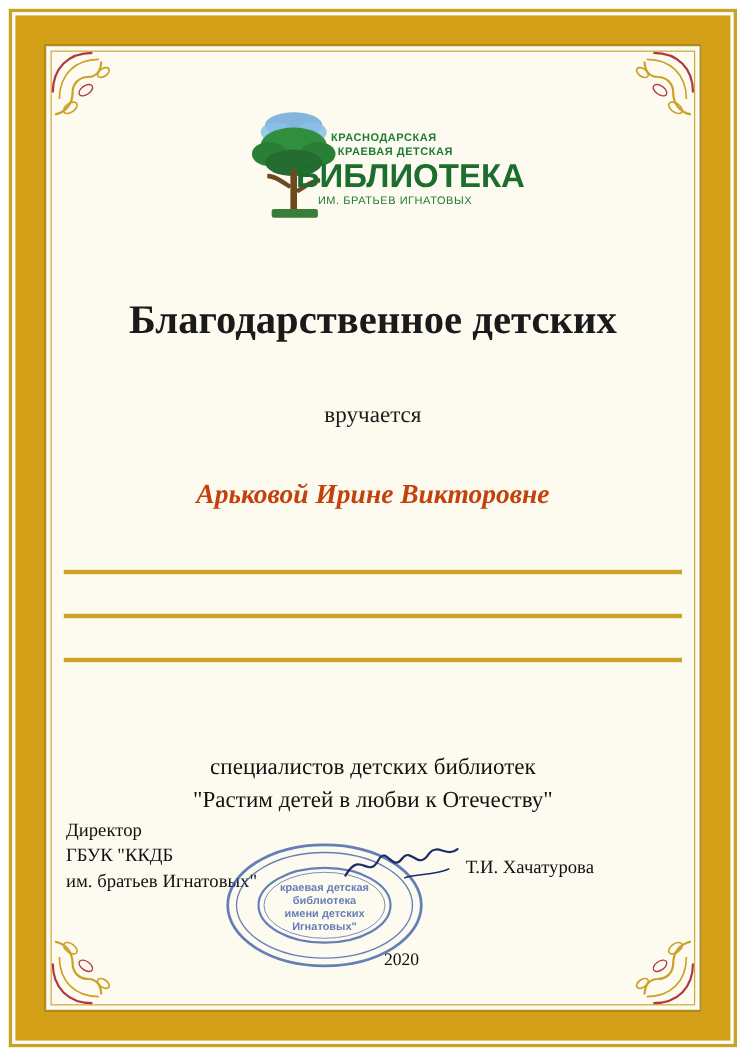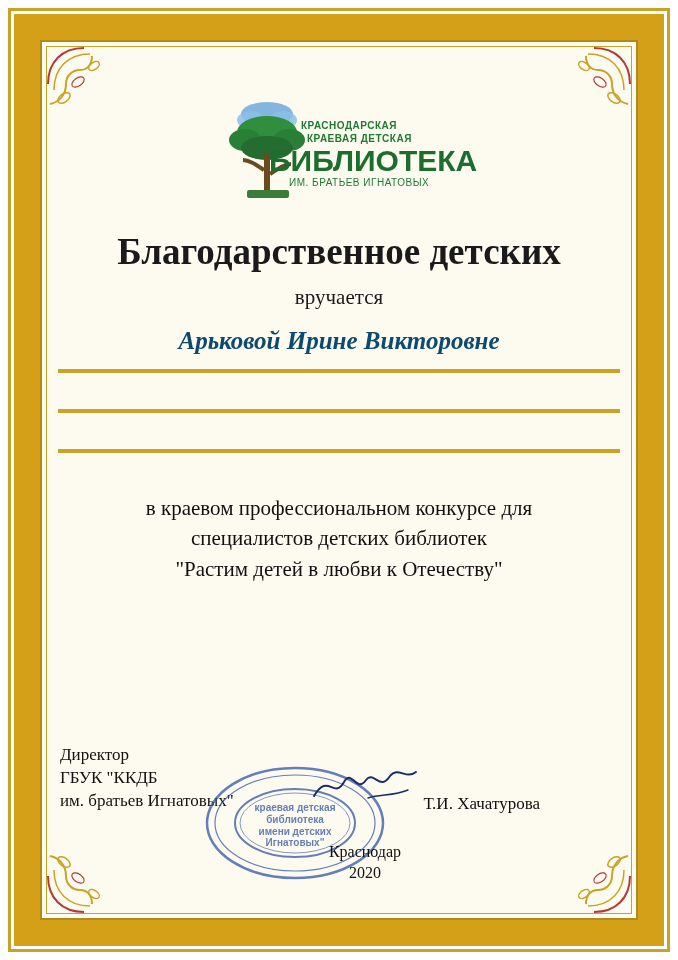--- a/index.html
+++ b/index.html
@@ -78,20 +78,21 @@
   
   .content {
     position: absolute;
     left: 58px;
     top: 58px;
     right: 58px;
     bottom: 58px;
     display: flex;
     flex-direction: column;
     align-items: center;
+    gap: 40px;
   }
 
   .logo-wrap {
     margin-top: 34px;
     width: 260px;
     height: 120px;
     position: relative;
   }
   .logo-text-1, .logo-text-2, .logo-text-3, .logo-text-4 {
     position: absolute;
@@ -120,25 +121,25 @@
   }
 
   .subtitle {
     margin-top: 12px;
     font-size: 21px;
     color: #1a1a1a;
     text-align: right;
   }
 
   .recipient {
-    margin-top: 17px;
+    margin-top: 6px;
     font-size: 25px;
     font-weight: bold;
     font-style: italic;
-    color: #0c4a6e;
+    color: #c2410c;
     text-align: center;
   }
 
   .rules {
     width: 100%;
     margin-top: 6px;
   }
   .rule {
     height: 4px;
     background: #c9a227;
@@ -166,21 +167,21 @@
     position: absolute;
     left: 0;
     top: 0;
     font-size: 17px;
     color: #111111;
     line-height: 1.35;
   }
   .signer-name {
     position: absolute;
     right: 0;
-    top: 50px;
+    top: 35px;
     font-size: 17px;
     color: #111111;
   }
   .sign-scribble {
     position: absolute;
     left: 250px;
     top: 22px;
     width: 110px;
     height: 40px;
   }
@@ -296,21 +297,20 @@
     <div class="subtitle">вручается</div>
     <div class="recipient">Арьковой Ирине Викторовне</div>
 
     <div class="rules">
       <div class="rule r1"></div>
       <div class="rule"></div>
       <div class="rule"></div>
     </div>
 
     <div class="body-text">
-      <div>в краевом профессиональном конкурсе для</div>
       <div>специалистов детских библиотек</div>
       <div>"Растим детей в любви к Отечеству"</div>
     </div>
   </div>
 
   <div class="signature-block">
     <div class="director-lines">
       <div>Директор</div>
       <div>ГБУК "ККДБ</div>
       <div>им. братьев Игнатовых"</div>
@@ -332,18 +332,17 @@
     </div>
 
     <svg class="sign-scribble" viewBox="0 0 110 40">
       <path d="M4 30 C18 6 24 34 34 16 C42 2 46 28 56 14 C64 4 70 26 80 10 C88 0 96 14 106 6" fill="none" stroke="#1b2c6b" stroke-width="2" stroke-linecap="round"></path>
       <path d="M58 32 C70 28 84 30 98 24" fill="none" stroke="#1b2c6b" stroke-width="1.4" stroke-linecap="round"></path>
     </svg>
 
     <div class="signer-name">Т.И. Хачатурова</div>
 
     <div class="city">
-      <div>Краснодар</div>
       <div>2020</div>
     </div>
   </div>
 
 </div>
 
 </body></html>

